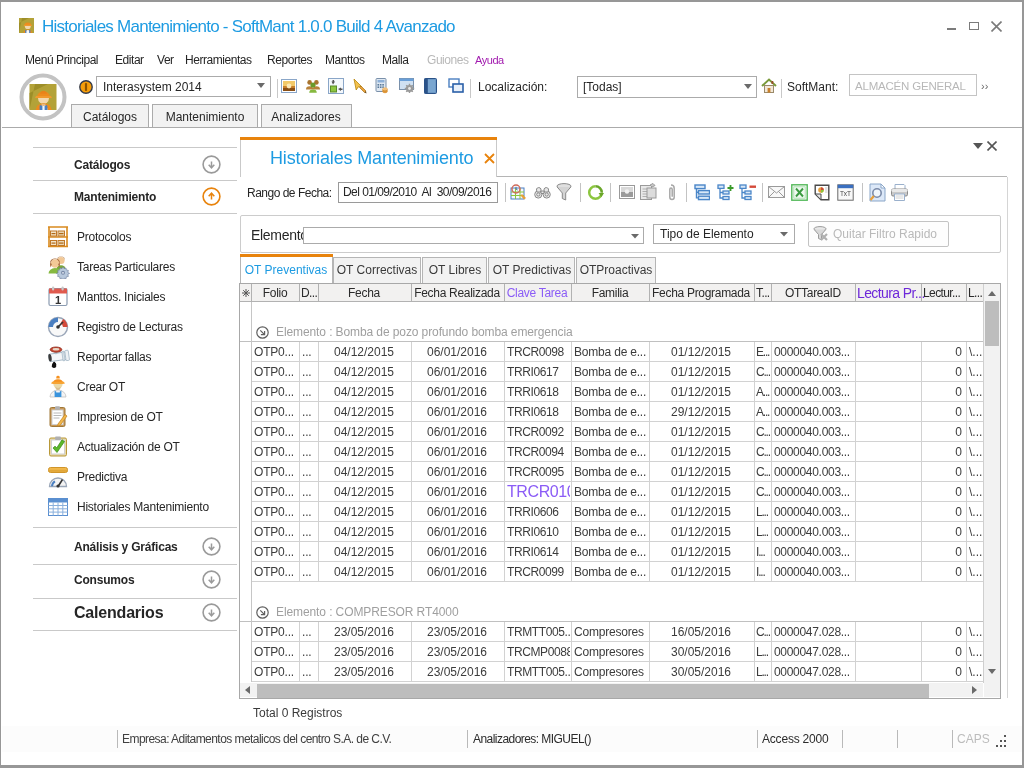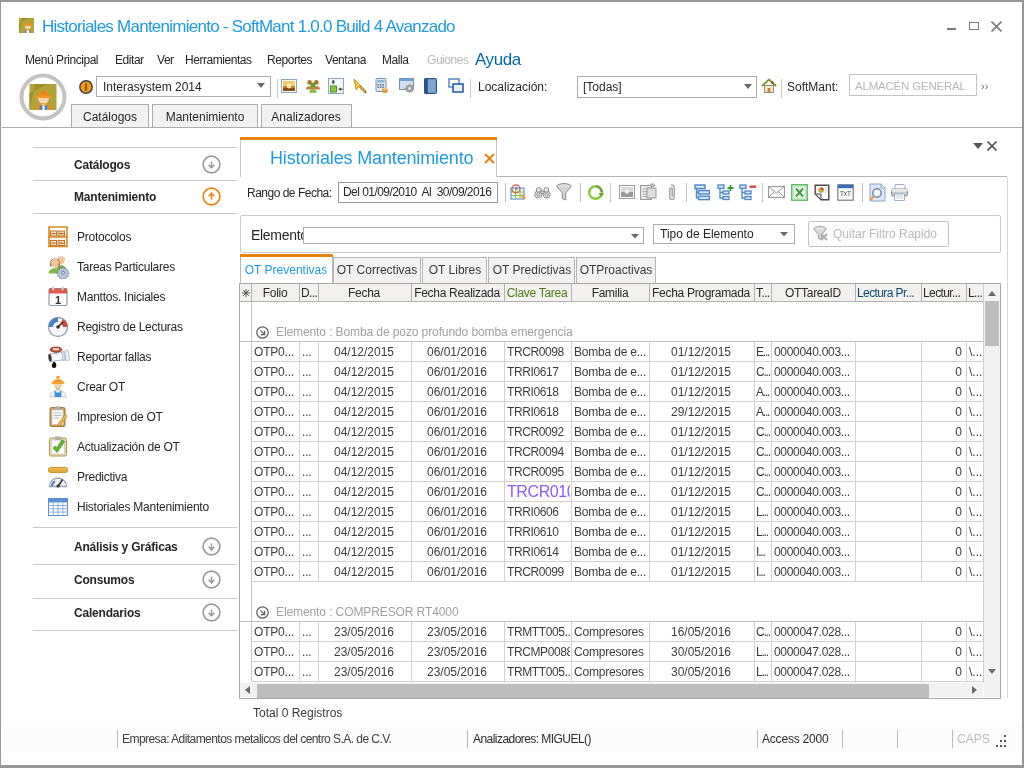--- a/index.html
+++ b/index.html
@@ -24,24 +24,24 @@
 <div class="a" style="left:947px;top:28px;width:9px;height:2px;background:#7b7b7b"></div>
 <div class="a" style="left:969px;top:22px;width:10px;height:8px;border:1.4px solid #7b7b7b"></div>
 <svg class="a" style="left:991px;top:21px" width="11" height="11" viewBox="0 0 11 11">
     <path d="M0.5 0.5 L10.5 10.5 M10.5 0.5 L0.5 10.5" stroke="#7b7b7b" stroke-width="1.6"></path>
   </svg>
 <div class="a" style="left:25px;top:51px;font-size:12px;color:#262626;line-height:18px;letter-spacing:-0.45px">Menú Principal</div>
 <div class="a" style="left:115px;top:51px;font-size:12px;color:#262626;line-height:18px;letter-spacing:-0.45px">Editar</div>
 <div class="a" style="left:157px;top:51px;font-size:12px;color:#262626;line-height:18px;letter-spacing:-0.45px">Ver</div>
 <div class="a" style="left:185px;top:51px;font-size:12px;color:#262626;line-height:18px;letter-spacing:-0.45px">Herramientas</div>
 <div class="a" style="left:267px;top:51px;font-size:12px;color:#262626;line-height:18px;letter-spacing:-0.45px">Reportes</div>
-<div class="a" style="left:325px;top:51px;font-size:12px;color:#262626;line-height:18px;letter-spacing:-0.45px">Ventana</div>
+<div class="a" style="left:325px;top:51px;font-size:12px;color:#262626;line-height:18px;letter-spacing:-0.45px">Manttos</div>
 <div class="a" style="left:382px;top:51px;font-size:12px;color:#262626;line-height:18px;letter-spacing:-0.45px">Malla</div>
 <div class="a" style="left:427px;top:51px;font-size:12px;color:#b9b9b9;line-height:18px;letter-spacing:-0.45px">Guiones</div>
-<div class="a" style="left:475px;top:51px;font-size:17px;color:#0369a1;line-height:18px;letter-spacing:-0.45px">Ayuda</div>
+<div class="a" style="left:475px;top:51px;font-size:11px;color:#a21caf;line-height:18px;letter-spacing:-0.45px">Ayuda</div>
 <svg class="a" style="left:19px;top:73px" width="48" height="48" viewBox="0 0 48 48">
     <circle cx="24" cy="24" r="21.5" fill="none" stroke="#c3c3c3" stroke-width="4"></circle>
 <rect x="10.5" y="11" width="27" height="26" fill="#b3a238"></rect>
 <path d="M10.5 37 L10.5 20 L29 11 L16 11 Z" fill="#9d8e28"></path>
 <circle cx="24.5" cy="25.5" r="5.4" fill="#f2d7ae"></circle>
 <path d="M18 24.2 a6.5 6 0 0 1 13 0 l0 .6 h-13 Z" fill="#ed8b1d"></path>
 <path d="M17 22.9 h15 l1 2 h-17 Z" fill="#f0992d"></path>
 <path d="M21.5 19.4 a3.2 2.6 0 0 1 6 0 l.4 1.4 h-6.8 Z" fill="#e8821a"></path>
 <path d="M16.6 37 a8 6.8 0 0 1 16 0 Z" fill="#ed8b1d"></path>
 <path d="M20.9 37 a3.8 5.2 0 0 1 7.6 0 Z" fill="#f6f6f6"></path>
@@ -171,21 +171,21 @@
       <path d="M9.5 6.4 L9.5 12.4 M6.7 9.8 L9.5 12.8 L12.3 9.8" fill="none"></path>
     </g>
   </svg>
 <div class="a" style="left:74px;top:571px;font-size:12px;color:#262626;line-height:18px;font-weight:bold;letter-spacing:-0.2px">Consumos</div>
 <svg class="a" style="left:202px;top:570px" width="19" height="19" viewBox="0 0 19 19">
     <circle cx="9.5" cy="9.5" r="8.4" fill="#fff" stroke="#9a9a9a" stroke-width="1.6"></circle>
     <g stroke="#9a9a9a" stroke-width="1.5">
       <path d="M9.5 6.4 L9.5 12.4 M6.7 9.8 L9.5 12.8 L12.3 9.8" fill="none"></path>
     </g>
   </svg>
-<div class="a" style="left:74px;top:604px;font-size:12px;color:#262626;line-height:18px;font-weight:bold;letter-spacing:-0.2px">Calendarios</div>
+<div class="a" style="left:74px;top:604px;font-size:16px;color:#262626;line-height:18px;font-weight:bold;letter-spacing:-0.2px">Calendarios</div>
 <svg class="a" style="left:202px;top:603px" width="19" height="19" viewBox="0 0 19 19">
     <circle cx="9.5" cy="9.5" r="8.4" fill="#fff" stroke="#9a9a9a" stroke-width="1.6"></circle>
     <g stroke="#9a9a9a" stroke-width="1.5">
       <path d="M9.5 6.4 L9.5 12.4 M6.7 9.8 L9.5 12.8 L12.3 9.8" fill="none"></path>
     </g>
   </svg>
 <svg class="a" style="left:46px;top:225px" width="24" height="24" viewBox="0 0 24 24">
     <g stroke="#d98a1f" stroke-width="1.6" fill="none">
       <path d="M3 2 V22 M21 2 V22"></path>
       <path d="M2 2 H22 M2 12 H22 M2 21.5 H22"></path>
@@ -448,26 +448,26 @@
 <div class="a" style="left:455px;top:261px;font-size:12px;color:#3a3a3a;line-height:18px;transform:translateX(-50%)">OT Libres</div>
 <div class="a" style="left:488px;top:257px;width:87px;height:26px;background:#f2f2f2;border:1px solid #b5b5b5;border-bottom:none"></div>
 <div class="a" style="left:532px;top:261px;font-size:12px;color:#3a3a3a;line-height:18px;transform:translateX(-50%)">OT Predictivas</div>
 <div class="a" style="left:576px;top:257px;width:80px;height:26px;background:#f2f2f2;border:1px solid #b5b5b5;border-bottom:none"></div>
 <div class="a" style="left:616px;top:261px;font-size:12px;color:#3a3a3a;line-height:18px;transform:translateX(-50%)">OTProactivas</div>
 <div class="a" style="left:240px;top:284px;width:743px;height:18px;background:#f2f1f0"></div>
 <div class="a" style="left:275px;top:284px;font-size:12px;color:#2b2b2b;line-height:18px;transform:translateX(-50%);letter-spacing:-0.3px">Folio</div>
 <div class="a" style="left:301px;top:284px;font-size:12px;color:#2b2b2b;line-height:18px;letter-spacing:-0.6px">D...</div>
 <div class="a" style="left:364px;top:284px;font-size:12px;color:#2b2b2b;line-height:18px;transform:translateX(-50%);letter-spacing:-0.3px">Fecha</div>
 <div class="a" style="left:457px;top:284px;font-size:12px;color:#2b2b2b;line-height:18px;transform:translateX(-50%);letter-spacing:-0.3px">Fecha Realizada</div>
-<div class="a" style="left:537px;top:284px;font-size:12px;color:#4d7c0f;line-height:18px;transform:translateX(-50%);letter-spacing:-0.3px">Clave Tarea</div>
+<div class="a" style="left:537px;top:284px;font-size:12px;color:#8b5cf6;line-height:18px;transform:translateX(-50%);letter-spacing:-0.3px">Clave Tarea</div>
 <div class="a" style="left:610px;top:284px;font-size:12px;color:#2b2b2b;line-height:18px;transform:translateX(-50%);letter-spacing:-0.3px">Familia</div>
 <div class="a" style="left:701px;top:284px;font-size:12px;color:#2b2b2b;line-height:18px;transform:translateX(-50%);letter-spacing:-0.3px">Fecha Programada</div>
 <div class="a" style="left:756px;top:284px;font-size:12px;color:#2b2b2b;line-height:18px;letter-spacing:-0.6px">T...</div>
 <div class="a" style="left:813px;top:284px;font-size:12px;color:#2b2b2b;line-height:18px;transform:translateX(-50%);letter-spacing:-0.3px">OTTareaID</div>
-<div class="a" style="left:857px;top:284px;font-size:12px;color:#0c4a6e;line-height:18px;letter-spacing:-0.6px">Lectura Pr...</div>
+<div class="a" style="left:857px;top:284px;font-size:14px;color:#6d28d9;line-height:18px;letter-spacing:-0.6px">Lectura Pr...</div>
 <div class="a" style="left:923px;top:284px;font-size:12px;color:#2b2b2b;line-height:18px;letter-spacing:-0.6px">Lectur...</div>
 <div class="a" style="left:968px;top:284px;font-size:12px;color:#2b2b2b;line-height:18px;letter-spacing:-0.6px">L...</div>
 <svg class="a" style="left:242px;top:289px" width="8" height="8" viewBox="0 0 8 8">
     <path d="M4 0 V8 M0 4 H8 M1.2 1.2 L6.8 6.8 M6.8 1.2 L1.2 6.8" stroke="#555" stroke-width="1"></path>
   </svg>
 <svg class="a" style="left:256px;top:326px" width="13" height="13" viewBox="0 0 13 13">
     <circle cx="6.5" cy="6.5" r="5.7" fill="none" stroke="#5f5f5f" stroke-width="1.2"></circle>
     <path d="M4.3 4.3 L8.3 8.3 M8.6 4.9 L8.6 8.6 L4.9 8.6" fill="none" stroke="#5f5f5f" stroke-width="1.2"></path>
   </svg>
 <div class="a" style="left:276px;top:323px;font-size:12px;color:#9f9f9f;line-height:18px;letter-spacing:-0.1px">Elemento : Bomba de pozo profundo bomba emergencia</div>

